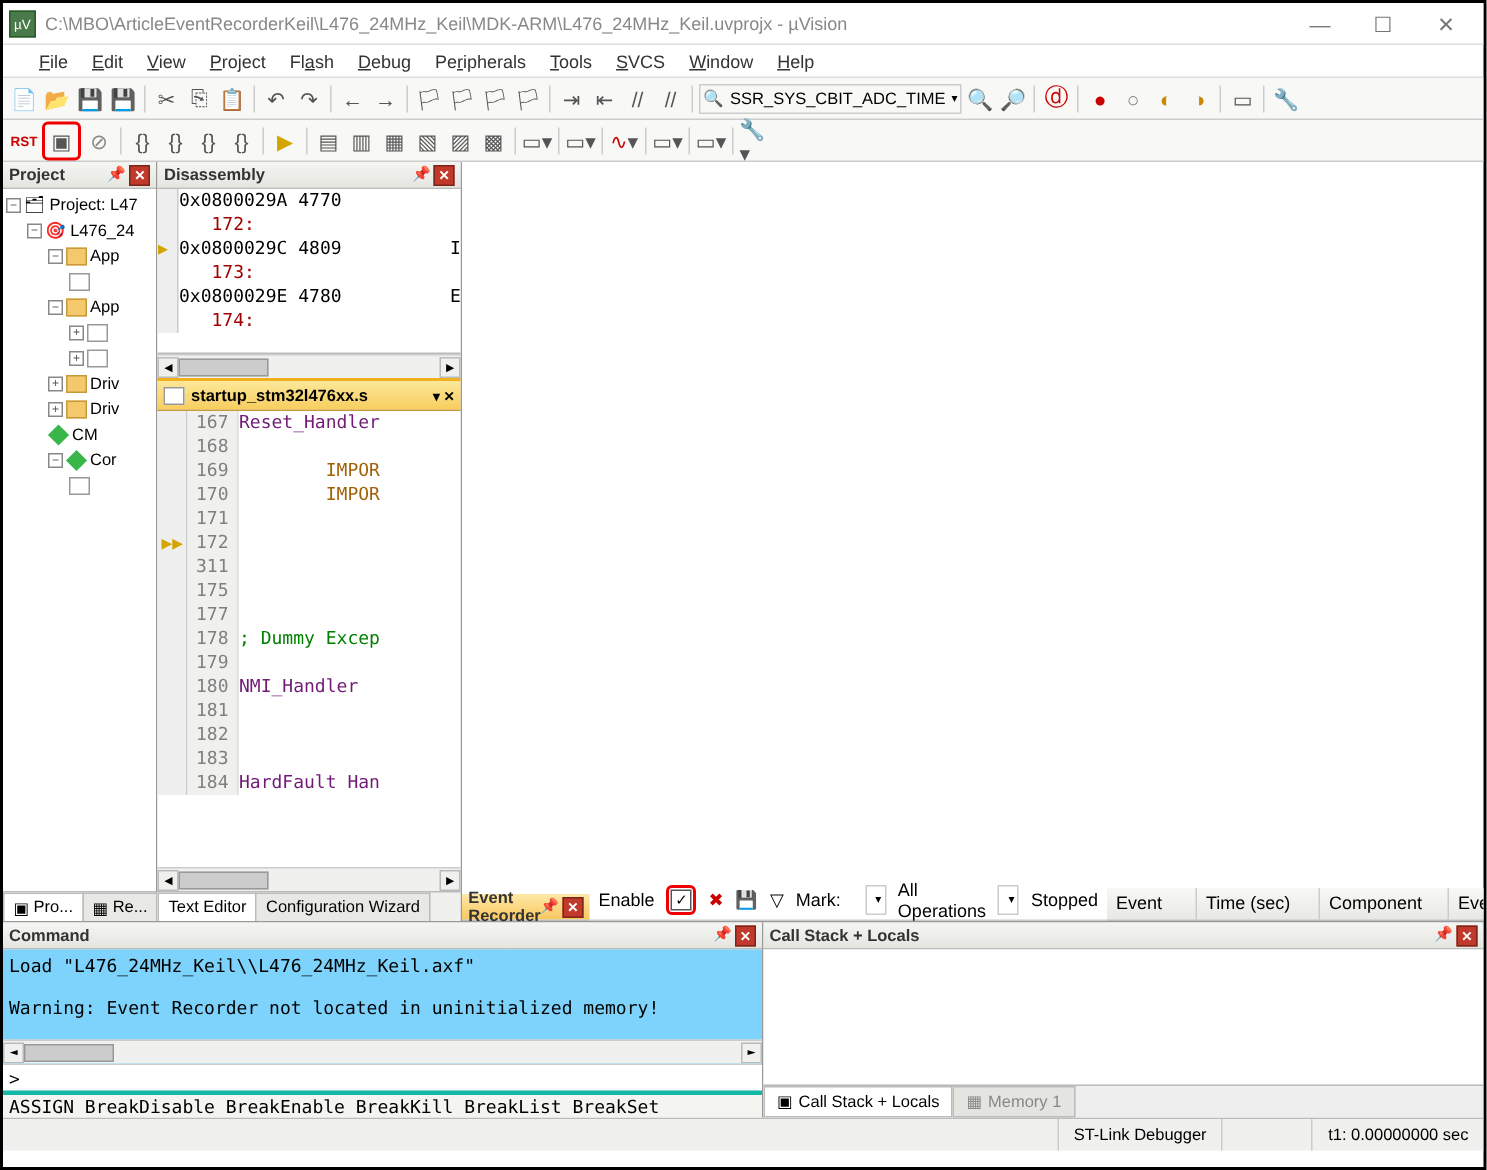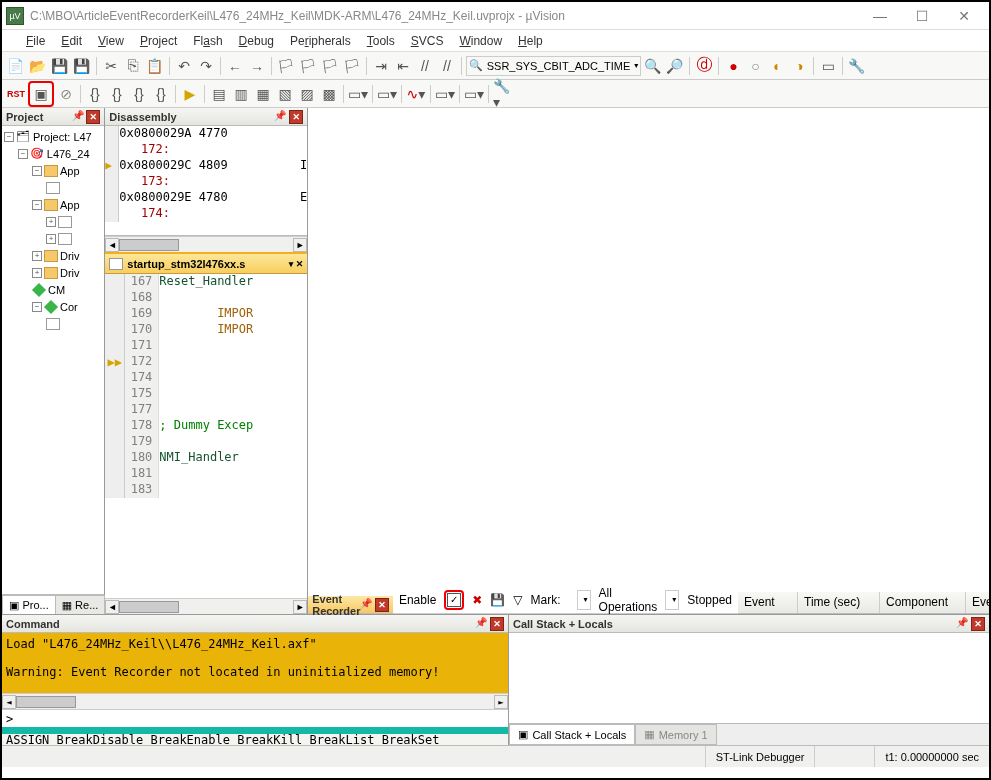--- a/index.html
+++ b/index.html
@@ -44,34 +44,34 @@
 .arrow-yellow { color: #d4a400; font-size: 11px; }
 .addr { color: #000; }
 .lnnum { color: #a00000; }
 .code-tab-header { display: flex; align-items: center; height: 22px; background: linear-gradient(#fce79a,#f8ce5e); border-top: 2px solid #f0b020; border-bottom: 1px solid #c79a3e; padding: 0 4px; font-size: 11px; font-weight: bold; }
 .code-tab-header .tab-icon { width: 14px; height: 12px; background: #fff; border: 1px solid #999; margin-right: 4px; }
 .code-area { flex: 1; font-family: Consolas, monospace; font-size: 12px; background: #fff; overflow: hidden; position: relative; }
 .code-line { display: flex; height: 16px; white-space: pre; }
 .code-gutter { width: 20px; background: #eee; border-right: 1px solid #ccc; display: flex; align-items: center; justify-content: center; }
 .ln { width: 34px; text-align: right; color: #808080; padding-right: 6px; background: #f0f0ee; border-right: 1px solid #ddd; }
 .kw-blue { color: #a16207; }
-.label-black { color: #14532d; }
+.label-black { color: #701a75; }
 .comment { color: #008000; }
 .er-toolbar { display: flex; align-items: center; height: 28px; padding: 0 6px; gap: 8px; border-bottom: 1px solid #ccc; font-size: 12px; }
 .er-checkbox { width: 14px; height: 14px; border: 1px solid #555; display: flex; align-items: center; justify-content: center; font-size: 10px; }
 .er-columns { display: flex; height: 22px; border-bottom: 1px solid #bbb; background: linear-gradient(#f8f8f6,#e8e8e4); font-size: 12px; }
 .er-col { border-right: 1px solid #ccc; padding: 3px 6px; }
 .er-grid { flex: 1; background: #fff; overflow: hidden; }
 .er-row { height: 17px; border-bottom: 1px solid #eee; }
 .er-row.alt { background: #f7f7f5; }
 .bottom-area { display: flex; height: 131px; border-top: 1px solid #999; justify-content: space-between; }
 .cmd-panel { flex: 1; display: flex; flex-direction: column; border-right: 1px solid #999; }
-.cmd-body { flex: 1; font-family: Consolas, monospace; font-size: 12px; padding: 4px; overflow: hidden; background: #eab308; position: relative; }
+.cmd-body { flex: 1; font-family: Consolas, monospace; font-size: 12px; padding: 4px; overflow: hidden; background: #7dd3fc; position: relative; }
 .cmd-input { height: 18px; border-top: 1px solid #ccc; padding: 0 4px; font-family: Consolas, monospace; font-size: 12px; display: flex; align-items: center; }
-.cmd-hints { height: 18px; border-top: 7px solid #14b8a6; padding: 0 4px; font-family: Consolas, monospace; font-size: 12px; display: flex; align-items: center; background: #f4f4f0; }
+.cmd-hints { height: 18px; border-top: 3px solid #14b8a6; padding: 0 4px; font-family: Consolas, monospace; font-size: 12px; display: flex; align-items: center; background: #f4f4f0; }
 .callstack-panel { width: 480px; display: flex; flex-direction: column; }
 .cs-cols { display: flex; height: 22px; border-bottom: 1px solid #bbb; background: linear-gradient(#f8f8f6,#e8e8e4); font-size: 12px; }
 .cs-body { flex: 1; background: #fff; }
 .cs-tabs { display: flex; height: 22px; background: #eee; border-top: 1px solid #bbb; font-size: 11px; }
 .cs-tabs .tab { padding: 2px 8px; border: 1px solid #bbb; background: #fff; display: flex; align-items: center; gap: 4px; }
 .cs-tabs .tab.inactive { background: #e4e4e0; color: #888; }
 .statusbar { display: flex; height: 22px; background: #f0f0ee; border-top: 1px solid #bbb; font-size: 11px; align-items: flex-end; }
 .status-cell { padding: 0 10px; border-left: 1px solid #ccc; height: 100%; display: flex; align-items: center; }
 .hscroll { height: 16px; background: #f0f0ee; border-top: 1px solid #ccc; display: flex; align-items: center; position: relative; }
 .hscroll .thumb { position: absolute; left: 14px; width: 60px; height: 12px; background: #ccc; border: 1px solid #999; }
@@ -299,34 +299,44 @@
         <span>startup_stm32l476xx.s</span>
       <span style="margin-left:auto;font-size:9px">▾ ✕</span>
     </div>
     <div class="code-area" id="code">
         <div class="code-line"><div class="code-gutter"></div><div class="ln">167</div><div class="label-black">Reset_Handler</div></div>
         <div class="code-line"><div class="code-gutter"></div><div class="ln">168</div><div class=""></div></div>
         <div class="code-line"><div class="code-gutter"></div><div class="ln">169</div><div class="kw-blue">        IMPOR</div></div>
         <div class="code-line"><div class="code-gutter"></div><div class="ln">170</div><div class="kw-blue">        IMPOR</div></div>
         <div class="code-line"><div class="code-gutter"></div><div class="ln">171</div><div class=""></div></div>
         <div class="code-line"><div class="code-gutter"><span style="color:#d4a400">▶▶</span></div><div class="ln">172</div><div class=""></div></div>
-        <div class="code-line"><div class="code-gutter"></div><div class="ln">174</div><div class=""></div></div>
+        <div class="code-line"><div class="code-gutter"></div><div class="ln">311</div><div class=""></div></div>
         <div class="code-line"><div class="code-gutter"></div><div class="ln">175</div><div class=""></div></div>
         <div class="code-line"><div class="code-gutter"></div><div class="ln">177</div><div class=""></div></div>
         <div class="code-line"><div class="code-gutter"></div><div class="ln">178</div><div class="comment">; Dummy Excep</div></div>
         <div class="code-line"><div class="code-gutter"></div><div class="ln">179</div><div class=""></div></div>
         <div class="code-line"><div class="code-gutter"></div><div class="ln">180</div><div class="label-black">NMI_Handler</div></div>
         <div class="code-line"><div class="code-gutter"></div><div class="ln">181</div><div class=""></div></div>
+        <div class="code-line"><div class="code-gutter"></div><div class="ln">182</div><div class=""></div></div>
         <div class="code-line"><div class="code-gutter"></div><div class="ln">183</div><div class=""></div></div>
+        <div class="code-line"><div class="code-gutter"></div><div class="ln">184</div><div class="label-black">HardFault Han</div></div>
       </div>
     <div class="hscroll">
         <div class="arrow">◄</div>
         <div class="thumb"></div>
         <div class="arrow" style="margin-left:auto">►</div>
       </div>
+    <div class="tabbar-bottom">
+      <div class="tab">
+          <span>Text Editor</span>
+        </div>
+      <div class="tab inactive">
+          <span>Configuration Wizard</span>
+        </div>
+    </div>
   </div>
 
   <div class="right-col">
     <div class="panel-header panel-header-active">
       <span>Event Recorder</span>
       <div class="pin-x">
           <span>📌</span>
           <div class="closebox">✕</div>
         </div>
     </div>

